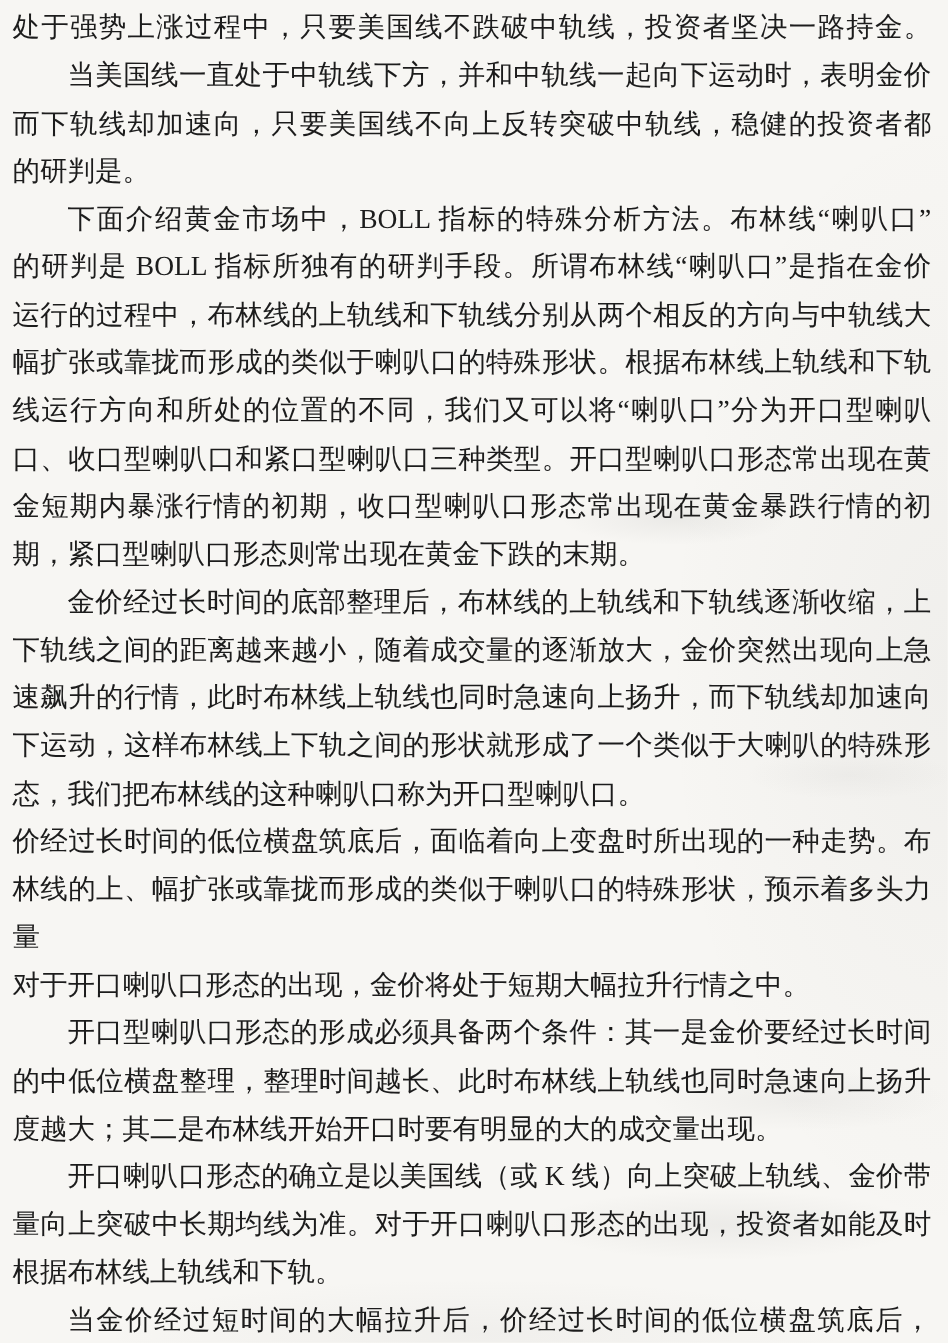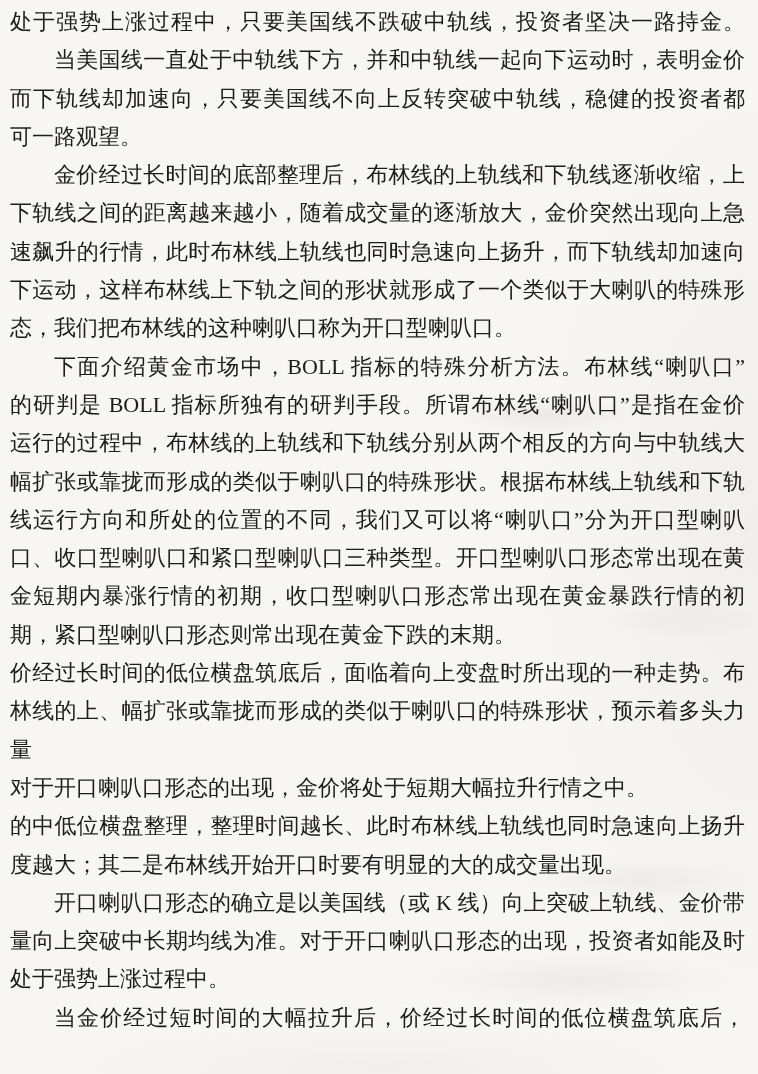--- a/index.html
+++ b/index.html
@@ -51,49 +51,50 @@
 </head>
 <body>
 
 <div class="page-text">
     <div class="paragraph">
       <div class="line justify">处于强势上涨过程中，只要美国线不跌破中轨线，投资者坚决一路持金。</div>
     </div>
     <div class="paragraph">
       <div class="line justify indent">当美国线一直处于中轨线下方，并和中轨线一起向下运动时，表明金价</div>
       <div class="line justify">而下轨线却加速向，只要美国线不向上反转突破中轨线，稳健的投资者都</div>
-      <div class="line">可一路观望。</div>
-    </div>
-    <div class="paragraph">
-      <div class="line justify indent">金价经过长时间的底部整理后，布林线的上轨线和下轨线逐渐收缩，上</div>
-      <div class="line justify">下轨线之间的距离越来越小，随着成交量的逐渐放大，金价突然出现向上急</div>
-      <div class="line justify">速飙升的行情，此时布林线上轨线也同时急速向上扬升，而下轨线却加速向</div>
-      <div class="line justify">下运动，这样布林线上下轨之间的形状就形成了一个类似于大喇叭的特殊形</div>
-      <div class="line">态，我们把布林线的这种喇叭口称为开口型喇叭口。</div>
+      <div class="line">的研判是。</div>
     </div>
     <div class="paragraph">
       <div class="line justify indent">下面介绍黄金市场中，BOLL 指标的特殊分析方法。布林线“喇叭口”</div>
       <div class="line justify">的研判是 BOLL 指标所独有的研判手段。所谓布林线“喇叭口”是指在金价</div>
       <div class="line justify">运行的过程中，布林线的上轨线和下轨线分别从两个相反的方向与中轨线大</div>
       <div class="line justify">幅扩张或靠拢而形成的类似于喇叭口的特殊形状。根据布林线上轨线和下轨</div>
       <div class="line justify">线运行方向和所处的位置的不同，我们又可以将“喇叭口”分为开口型喇叭</div>
       <div class="line justify">口、收口型喇叭口和紧口型喇叭口三种类型。开口型喇叭口形态常出现在黄</div>
       <div class="line justify">金短期内暴涨行情的初期，收口型喇叭口形态常出现在黄金暴跌行情的初</div>
       <div class="line">期，紧口型喇叭口形态则常出现在黄金下跌的末期。</div>
     </div>
     <div class="paragraph">
+      <div class="line justify indent">金价经过长时间的底部整理后，布林线的上轨线和下轨线逐渐收缩，上</div>
+      <div class="line justify">下轨线之间的距离越来越小，随着成交量的逐渐放大，金价突然出现向上急</div>
+      <div class="line justify">速飙升的行情，此时布林线上轨线也同时急速向上扬升，而下轨线却加速向</div>
+      <div class="line justify">下运动，这样布林线上下轨之间的形状就形成了一个类似于大喇叭的特殊形</div>
+      <div class="line">态，我们把布林线的这种喇叭口称为开口型喇叭口。</div>
+    </div>
+    <div class="paragraph">
       <div class="line justify">价经过长时间的低位横盘筑底后，面临着向上变盘时所出现的一种走势。布</div>
       <div class="line justify">林线的上、幅扩张或靠拢而形成的类似于喇叭口的特殊形状，预示着多头力量</div>
       <div class="line">对于开口喇叭口形态的出现，金价将处于短期大幅拉升行情之中。</div>
     </div>
     <div class="paragraph">
+      <div class="line justify indent">开口型喇叭口形态的形成必须具备两个条件：其一是金价要经过长时间</div>
       <div class="line justify">的中低位横盘整理，整理时间越长、此时布林线上轨线也同时急速向上扬升</div>
       <div class="line">度越大；其二是布林线开始开口时要有明显的大的成交量出现。</div>
     </div>
     <div class="paragraph">
       <div class="line justify indent">开口喇叭口形态的确立是以美国线（或 K 线）向上突破上轨线、金价带</div>
       <div class="line justify">量向上突破中长期均线为准。对于开口喇叭口形态的出现，投资者如能及时</div>
-      <div class="line">处于强势上涨过程中。</div>
+      <div class="line">根据布林线上轨线和下轨。</div>
     </div>
     <div class="paragraph">
       <div class="line justify indent">当金价经过短时间的大幅拉升后，价经过长时间的低位横盘筑底后，</div>
     </div>
   </div>
 
 </body></html>

